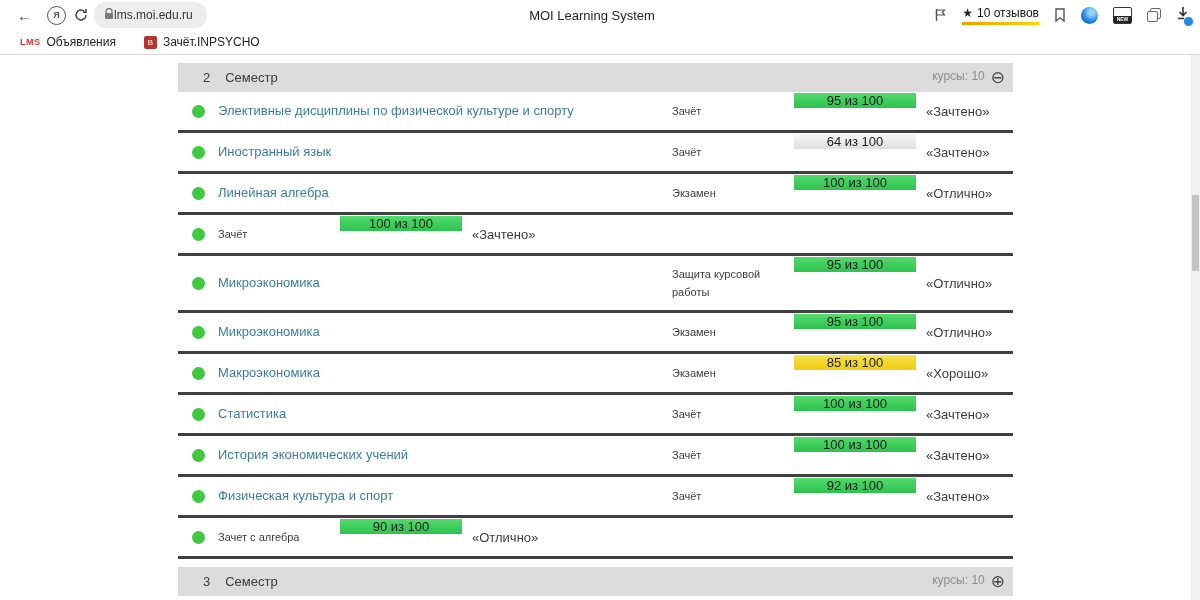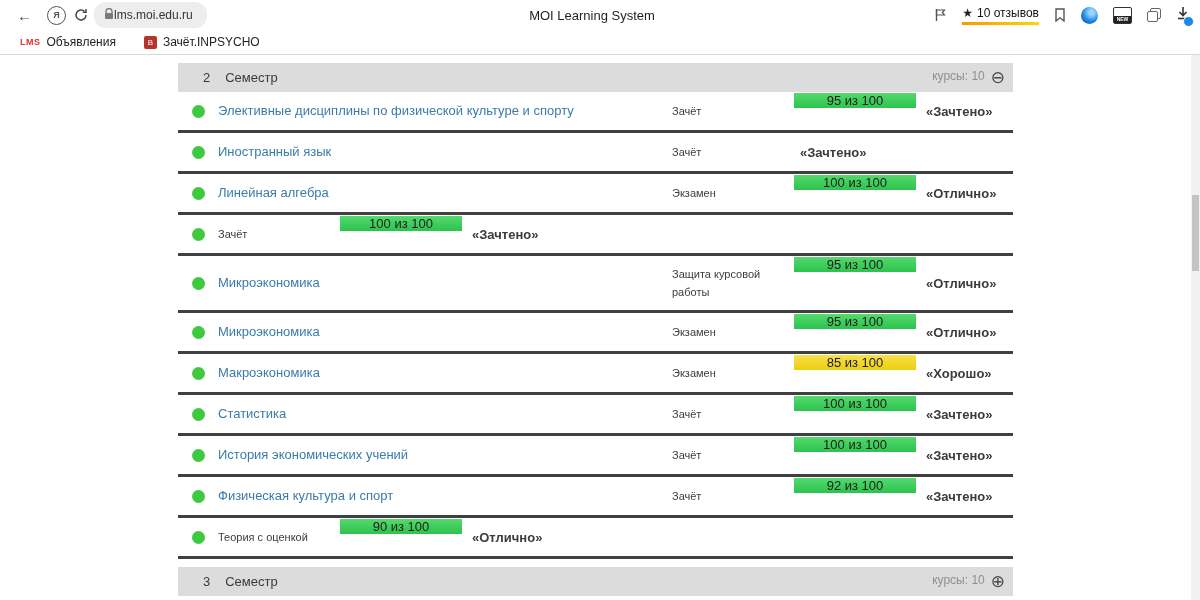--- a/index.html
+++ b/index.html
@@ -51,21 +51,21 @@
   .cell { display: flex; align-items: center; }
   .cell-dot { width: 40px; justify-content: center; }
   .dot { width: 13px; height: 13px; border-radius: 50%; background: #3fc93f; }
   .cell-name { width: 442px; padding: 9px 12px 9px 0; font-size: 13px; line-height: 18px; color: #3a7ca8; cursor: pointer; }
   .cell-type { width: 112px; padding: 9px 8px 9px 0; font-size: 11px; line-height: 18px; color: #3c3c3c; }
   .cell-badge { width: 126px; display: flex; align-items: flex-start; }
   .badge { flex: 1; display: flex; align-items: center; justify-content: center; font-size: 13px; color: #1c1c1c; border: solid #fff; border-width: 1px 2px 2px 2px; }
   .badge-green  { background: linear-gradient(#55d96d, #2cc34e); }
   .badge-yellow { background: linear-gradient(#f6e14e, #eecd0f); }
   .badge-gray   { background: linear-gradient(#f7f7f7, #dedede); }
-  .cell-grade { flex: 1; padding: 9px 8px; font-size: 13px; color: #3c3c3c; font-weight: bold; }
+  .cell-grade { flex: 1; padding: 9px 8px; font-size: 13px; color: #3c3c3c; }
 
   
   .scrollbar { position: absolute; top: 55px; right: 0; bottom: 0; width: 9px; background: #f1f1f1; }
   .scroll-thumb { position: absolute; left: 1px; right: 1px; top: 140px; height: 76px; background: #c4c4c4; cursor: pointer; }
 </style>
 </head>
 <body>
 
 <div class="browser-chrome">
   <div class="toolbar">
@@ -155,20 +155,23 @@
         </div>
       <div class="cell cell-grade">«Зачтено»</div>
     </div>
 
     <div class="row">
       <div class="cell cell-dot">
           <span class="dot"></span>
         </div>
       <div class="cell cell-name">Иностранный язык</div>
       <div class="cell cell-type">Зачёт</div>
+      <div class="cell-badge">
+          <div class="badge badge-gray">64 из 100</div>
+        </div>
       <div class="cell cell-grade">«Зачтено»</div>
     </div>
 
     <div class="row">
       <div class="cell cell-dot">
           <span class="dot"></span>
         </div>
       <div class="cell cell-name">Линейная алгебра</div>
       <div class="cell cell-type">Экзамен</div>
       <div class="cell-badge">
@@ -257,21 +260,21 @@
       <div class="cell-badge">
           <div class="badge badge-green">92 из 100</div>
         </div>
       <div class="cell cell-grade">«Зачтено»</div>
     </div>
 
     <div class="row">
       <div class="cell cell-dot">
           <span class="dot"></span>
         </div>
-      <div class="cell cell-type">Теория с оценкой</div>
+      <div class="cell cell-type">Зачет с алгебра</div>
       <div class="cell-badge">
           <div class="badge badge-green">90 из 100</div>
         </div>
       <div class="cell cell-grade">«Отлично»</div>
     </div>
 
     <div class="sem-header sem-footer">
       <span class="sem-num">3</span>
       <span>Семестр</span>
       <span class="sem-count">

